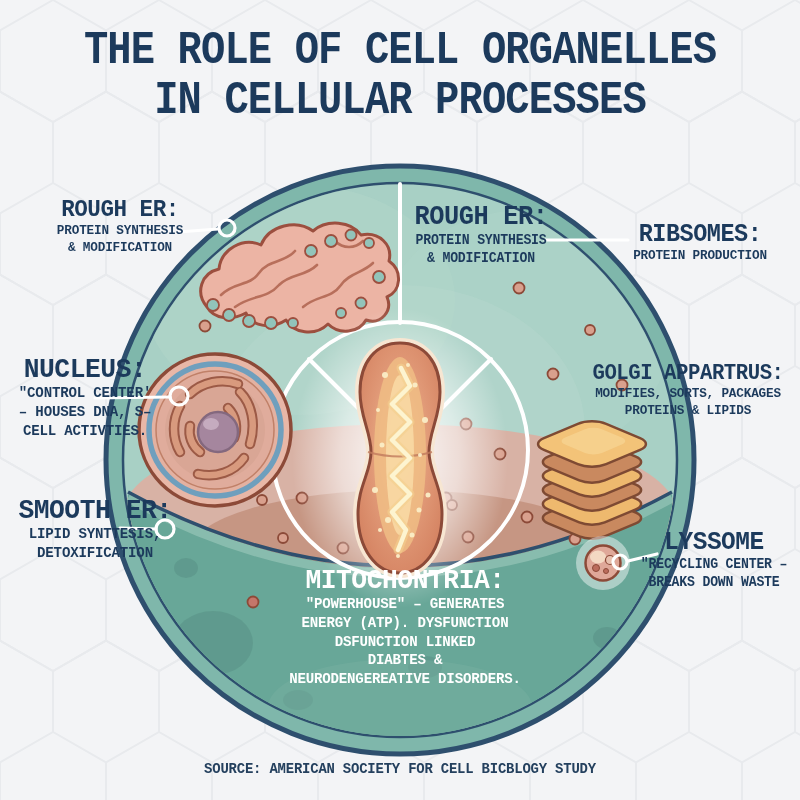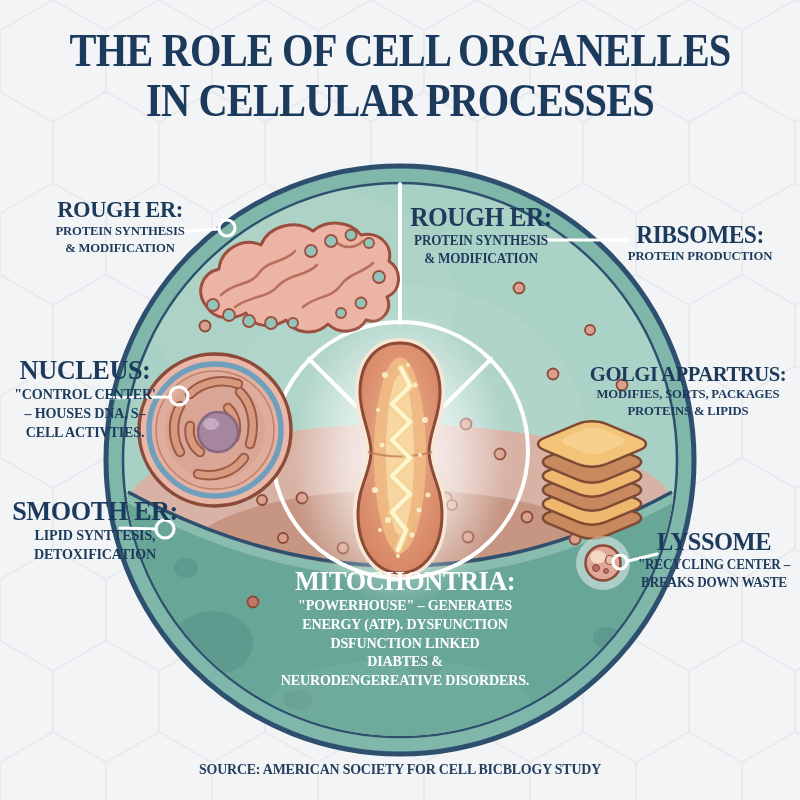--- a/index.html
+++ b/index.html
@@ -1,18 +1,18 @@
 <!DOCTYPE html>
 <html><head>
 <meta charset="utf-8">
 <style>
   html,body{margin:0;padding:0;background:#e9ebee;}
   .stage{
     position:relative;width:800px;height:800px;overflow:hidden;
-    font-family:Liberation Serif, serif;background:#ec4899;
+    font-family:Liberation Mono, monospace;background:#ec4899;
   }
   .stage svg{position:absolute;left:0;top:0;}
   .lbl{position:absolute;text-align:center;color:#1c3a5c;transform:translate(-50%,0) scaleX(.94);}
   .lbl div{white-space:nowrap;}
   .lbl .h{font-weight:bold;letter-spacing:-0.5px;line-height:1.08;}
   .lbl .s{font-weight:bold;letter-spacing:-0.2px;line-height:1.25;}
   .title{position:absolute;left:50%;top:26px;transform:translate(-50%,0) scaleX(.88);
     color:#1c3a5c;font-weight:bold;font-size:46px;line-height:1.09;letter-spacing:-1px;
     text-align:center;white-space:nowrap;}
   .white{color:#ffffff;}

